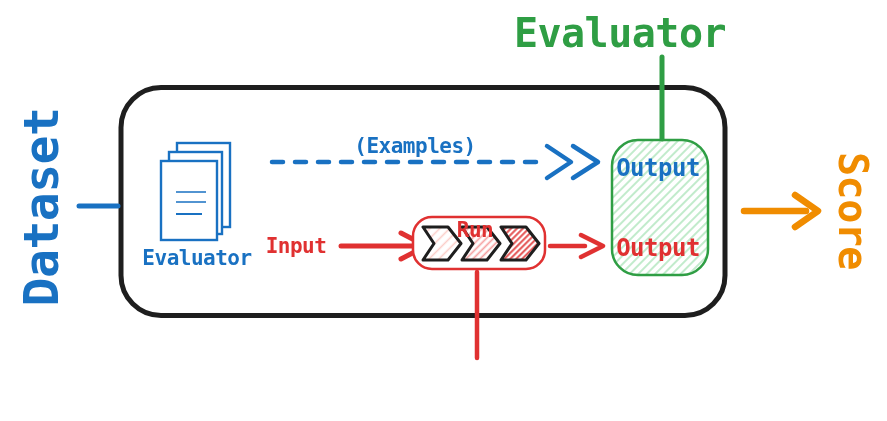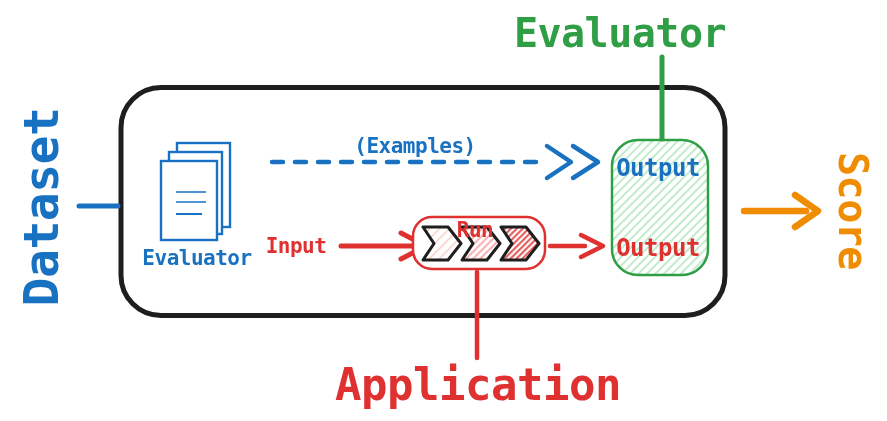--- a/index.html
+++ b/index.html
@@ -102,21 +102,20 @@
       <path d="M 795,195 L 818,211 L 795,227"></path>
     </g>
   </svg>
 
   <div class="lbl rot-ccw blue sz-big" style="left:41px;top:207px;">Dataset</div>
 
   <div class="lbl green sz-eval" style="left:620px;top:33px;">Evaluator</div>
 
   <div class="lbl rot-cw orange sz-score" style="left:853px;top:211px;">Score</div>
 
-  <div class="lbl red sz-app" style="left:478px;top:385px;">Application</div>
 
   <div class="lbl blue sz-small" style="left:197px;top:258px;">Evaluator</div>
 
   <div class="lbl blue sz-small" style="left:415px;top:146px;">(Examples)</div>
 
   <div class="lbl red sz-small" style="left:296px;top:246px;">Input</div>
 
   <div class="lbl red sz-small" style="left:475px;top:202px;margin-top:28px;">Run</div>
 
   <div class="lbl blue sz-out" style="left:658px;top:168px;">Output</div>

